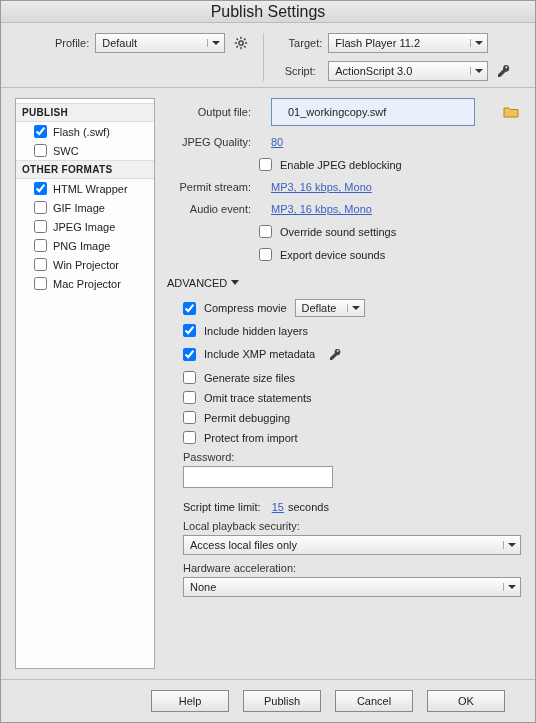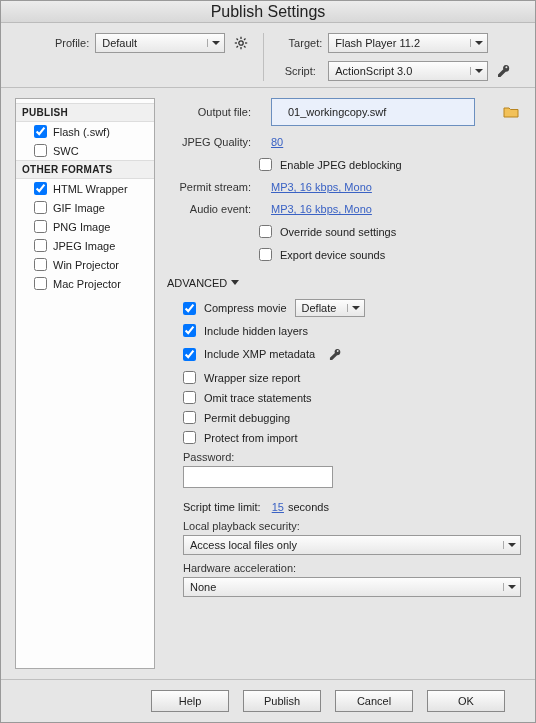--- a/index.html
+++ b/index.html
@@ -121,25 +121,25 @@
           <div class="sideitem">
             <input type="checkbox" checked="" style="">
             <span>HTML Wrapper</span>
           </div>
           <div class="sideitem">
             <input type="checkbox" style="">
             <span>GIF Image</span>
           </div>
           <div class="sideitem">
             <input type="checkbox" style="">
+            <span>JPEG Image</span>
+          </div>
+          <div class="sideitem">
+            <input type="checkbox" style="">
             <span>PNG Image</span>
-          </div>
-          <div class="sideitem">
-            <input type="checkbox" style="">
-            <span>JPEG Image</span>
           </div>
           <div class="sideitem">
             <input type="checkbox" style="">
             <span>Win Projector</span>
           </div>
           <div class="sideitem">
             <input type="checkbox" style="">
             <span>Mac Projector</span>
           </div>
         </div>
@@ -210,21 +210,21 @@
           <input type="checkbox" checked="" style="">
           <span>Include XMP metadata</span>
           <span class="iconbtn" style="margin-left:2px">
             <svg width="13" height="13" viewBox="0 0 14 14">
                 <path d="M9 1a3 3 0 0 0-2.7 4.3L1 10.6V13h2.4l5.3-5.3A3 3 0 1 0 9 1zm1.2 2.8a1 1 0 1 1-1.4-1.4 1 1 0 0 1 1.4 1.4z" fill="#444"></path>
               </svg>
           </span>
         </div>
         <div class="chk">
           <input type="checkbox" style="">
-          <span>Wrapper size report</span>
+          <span>Generate size files</span>
         </div>
         <div class="chk">
           <input type="checkbox" style="">
           <span>Omit trace statements</span>
         </div>
         <div class="chk">
           <input type="checkbox" style="">
           <span>Permit debugging</span>
         </div>
         <div class="chk">

